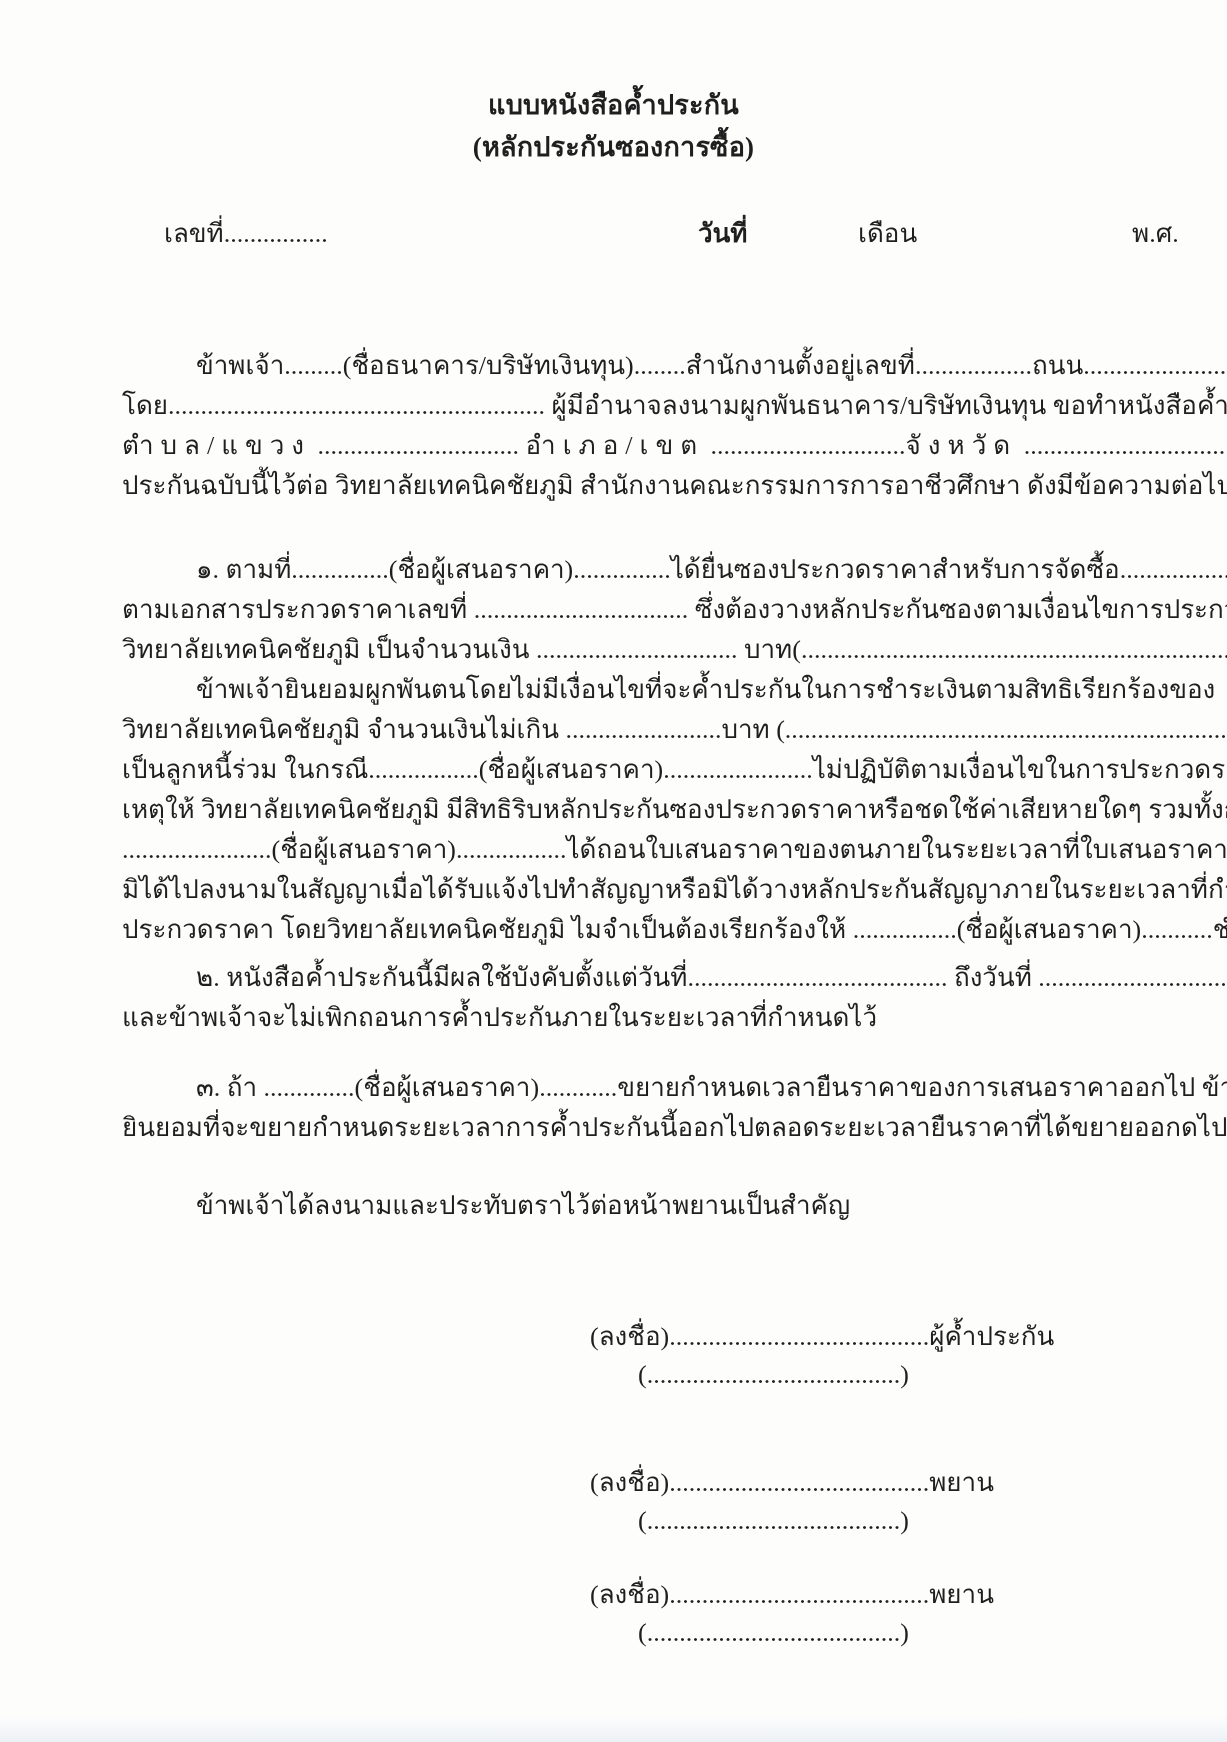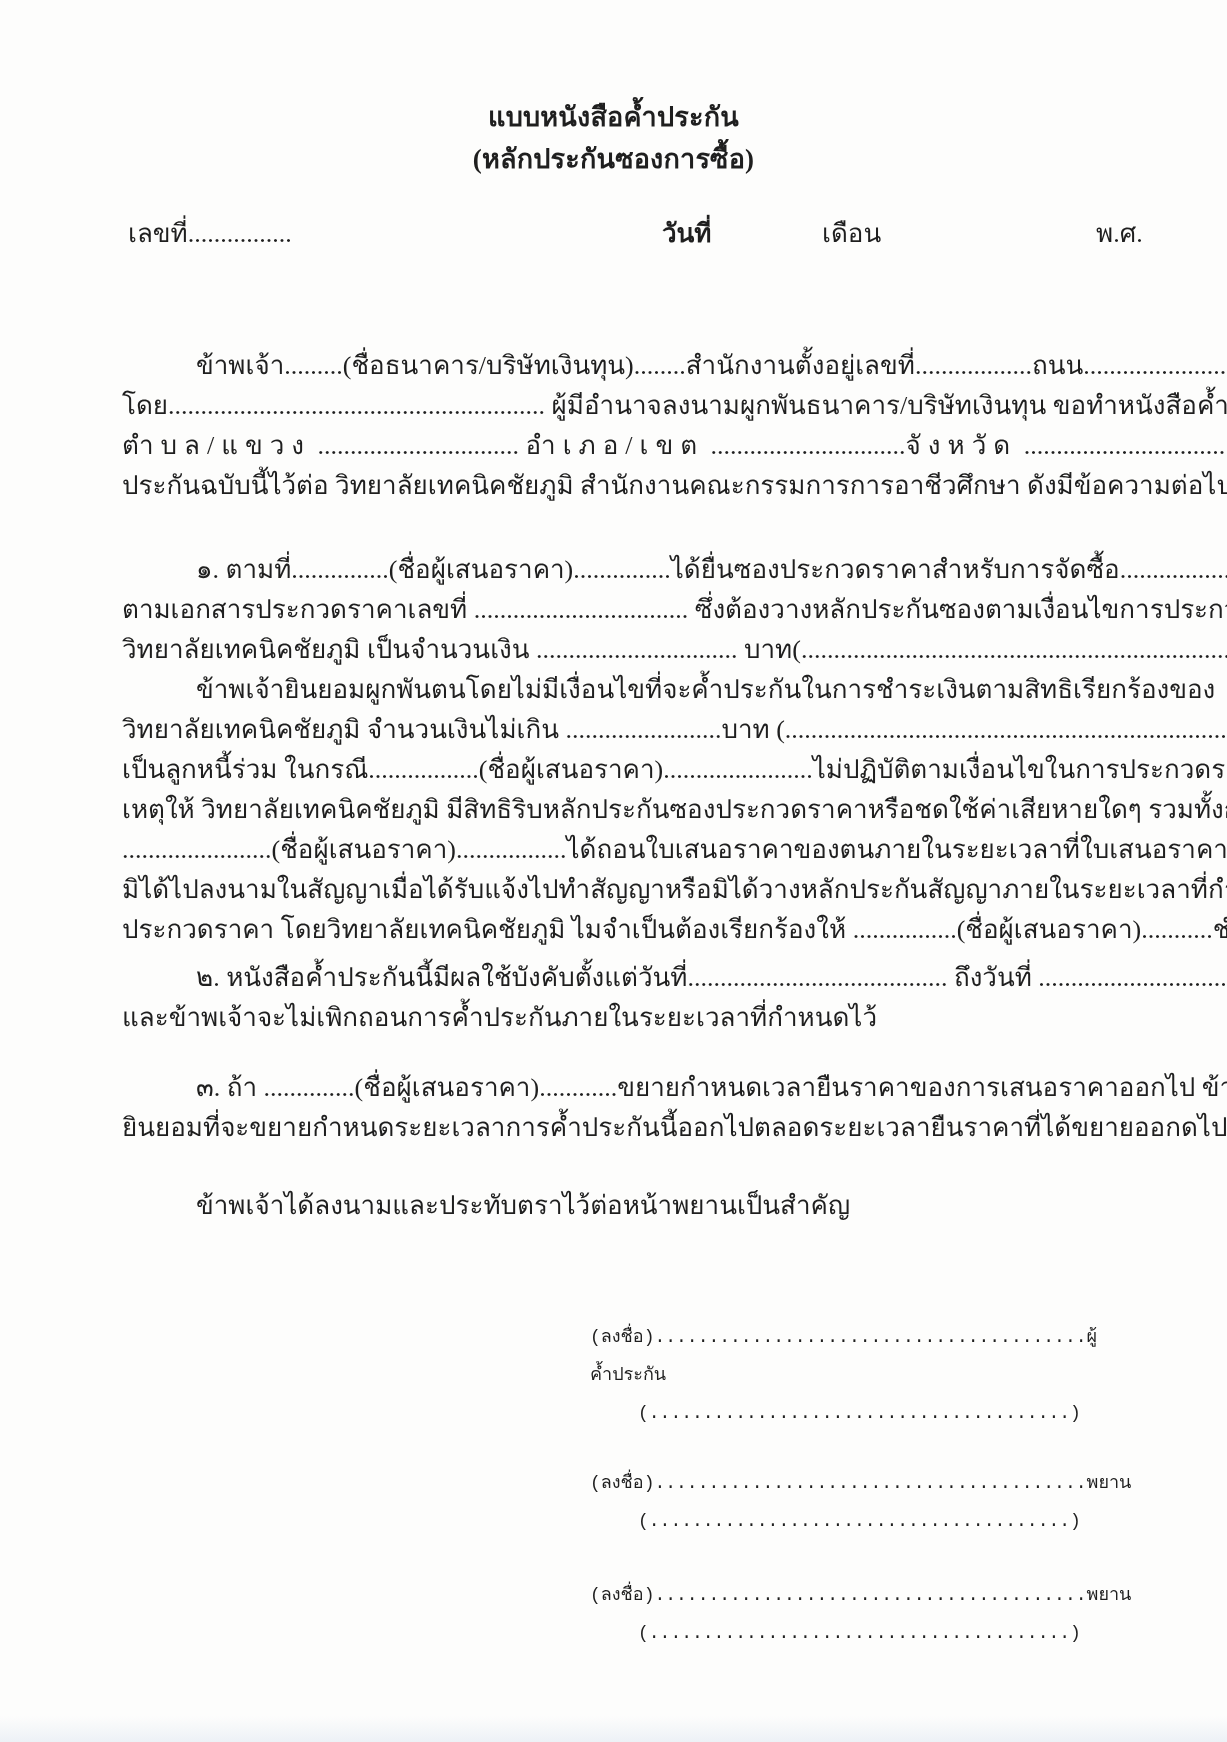--- a/index.html
+++ b/index.html
@@ -28,31 +28,30 @@
   .title-block {
     position: absolute;
     top: 84px;
     left: 0;
     width: 100%;
     text-align: center;
     font-size: 27px;
     font-weight: 600;
     line-height: 42px;
     letter-spacing: 0.2px;
-    margin-top: 12px;
   }
   .header-row {
     position: absolute;
     top: 212px;
     left: 0;
     width: 100%;
     height: 40px;
     font-size: 26px;
   }
-  .header-row span { position: absolute; white-space: nowrap; }
+  .header-row span { position: absolute; white-space: nowrap; margin-left: 36px; }
   .hr-number { left: 128px; }
   .hr-day    { left: 662px; font-weight: bold; }
   .hr-month  { left: 822px; }
   .hr-year   { left: 1096px; }
 
   .para {
     position: absolute;
     left: 122px;
     width: 990px;
     font-size: 26px;
@@ -69,23 +68,22 @@
   .p-clause3 { top: 1068px; }
   .p-closing { top: 1186px; }
 
   .spread { letter-spacing: 7px; }
   .seg { letter-spacing: normal; }
 
   .sig-block {
     position: absolute;
     left: 590px;
     width: 480px;
-    font-size: 18px;
+    font-size: 26px;
     line-height: 38px;
-    font-family: Liberation Mono, monospace;
   }
   .sig-guarantor { top: 1318px; }
   .sig-witness1  { top: 1464px; }
   .sig-witness2  { top: 1576px; }
   .sig-name { padding-left: 48px; }
 </style>
 </head>
 <body>
 
 <div class="page">

